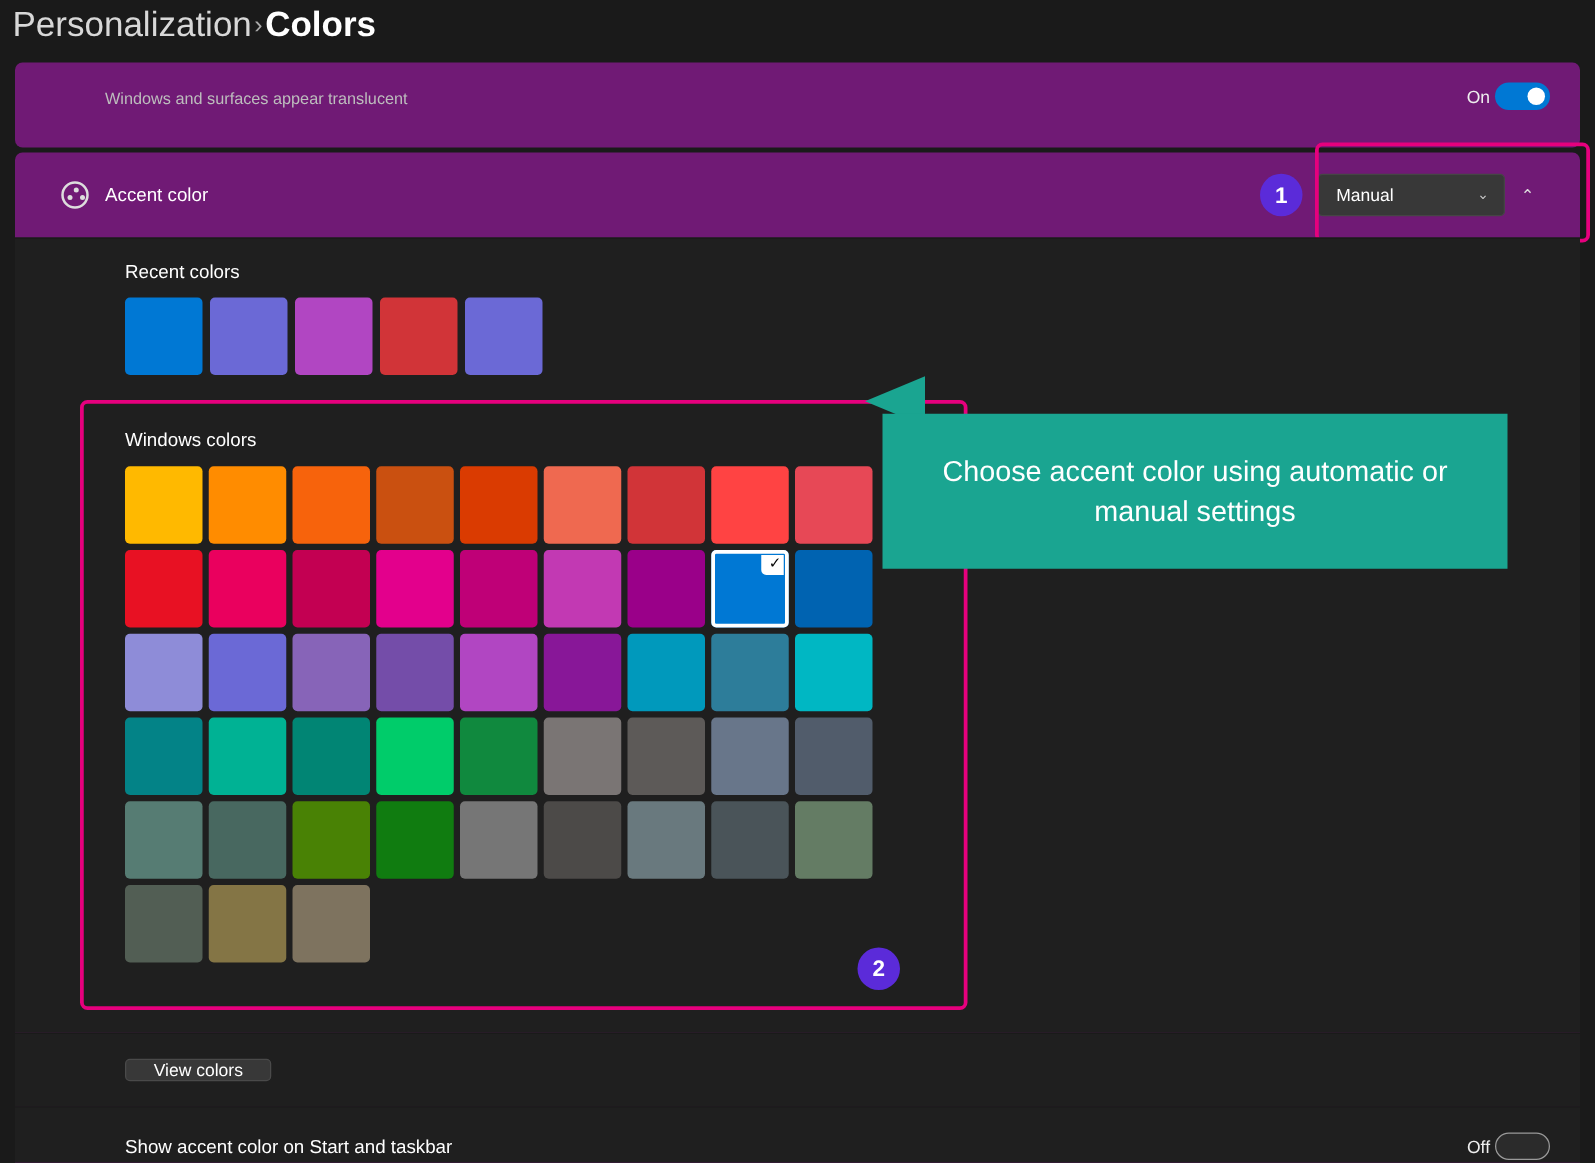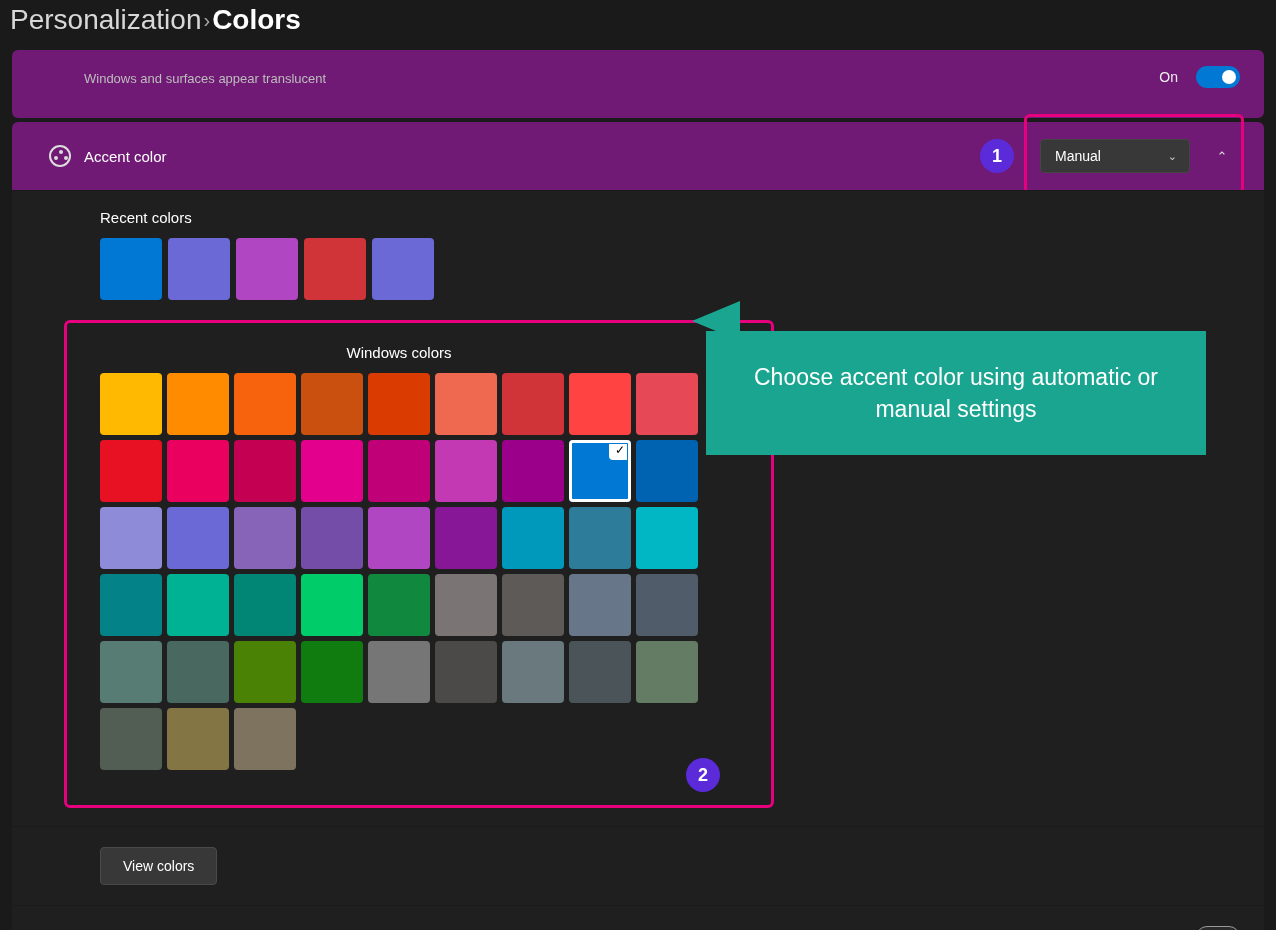--- a/index.html
+++ b/index.html
@@ -37,21 +37,21 @@
   .card-row.partial { padding-top: 0; }
   .icon-slot {
     width: 48px;
     display: flex;
     justify-content: center;
     color: #e0e0e0;
     font-size: 20px;
   }
   .row-label { flex: 1; font-size: 15px; }
   .row-sub { font-size: 13px; color: #bdbdbd; margin-top: 2px; }
-  .row-controls { display: flex; align-items: center; gap: 14px; }
+  .row-controls { display: flex; align-items: center; }
   .toggle {
     width: 44px; height: 22px; border-radius: 11px;
     position: relative; display: inline-block;
   }
   .toggle.on { background: #0078d4; }
   .toggle.off { background: #2b2b2b; border: 1px solid #9a9a9a; }
   .toggle .knob {
     position: absolute; width: 14px; height: 14px; border-radius: 50%;
     top: 50%; transform: translateY(-50%);
     background: #fff;
@@ -147,21 +147,21 @@
     padding: 20px 24px 20px 88px;
     border-top: 1px solid #1a1a1a;
     font-size: 15px;
   }
   .simple-row .row-label { flex:1; }
   .btn {
     background: #383838;
     border: 1px solid #4a4a4a;
     border-radius: 4px;
     color: #fff;
-    padding: 10px 22px;
+    padding: 0 22px;
     font-size: 14px;
     cursor: pointer;
   }
   .palette-icon {
     width:22px; height:22px; border:2px solid #ddd; border-radius:50%;
     position:relative;
   }
   .palette-icon::before {
     content:""; position:absolute; width:4px; height:4px; border-radius:50%;
     background:#ddd; top:3px; left:8px; box-shadow: -5px 6px 0 #ddd, 5px 6px 0 #ddd;
@@ -215,21 +215,21 @@
     <div class="expanded-body">
       <div class="section-title">Recent colors</div>
       <div class="swatch-row" id="recent-row">
           <div class="swatch" style="background: rgb(0, 120, 212);"></div>
           <div class="swatch" style="background: rgb(107, 105, 214);"></div>
           <div class="swatch" style="background: rgb(177, 70, 194);"></div>
           <div class="swatch" style="background: rgb(209, 52, 56);"></div>
           <div class="swatch" style="background: rgb(107, 105, 214);"></div>
         </div>
 
-      <div style="position:relative; display:inline-block; padding:14px 18px 28px 0;text-align:center;">
+      <div style="position:relative; display:inline-block; padding:14px 18px 28px 0;">
         <div class="section-title" style="margin-top:4px;">Windows colors</div>
         <div class="swatch-grid" id="win-grid">
             <div class="swatch" style="background: rgb(255, 185, 0);"></div>
             <div class="swatch" style="background: rgb(255, 140, 0);"></div>
             <div class="swatch" style="background: rgb(247, 99, 12);"></div>
             <div class="swatch" style="background: rgb(202, 80, 16);"></div>
             <div class="swatch" style="background: rgb(218, 59, 1);"></div>
             <div class="swatch" style="background: rgb(239, 105, 80);"></div>
             <div class="swatch" style="background: rgb(209, 52, 56);"></div>
             <div class="swatch" style="background: rgb(255, 67, 67);"></div>

